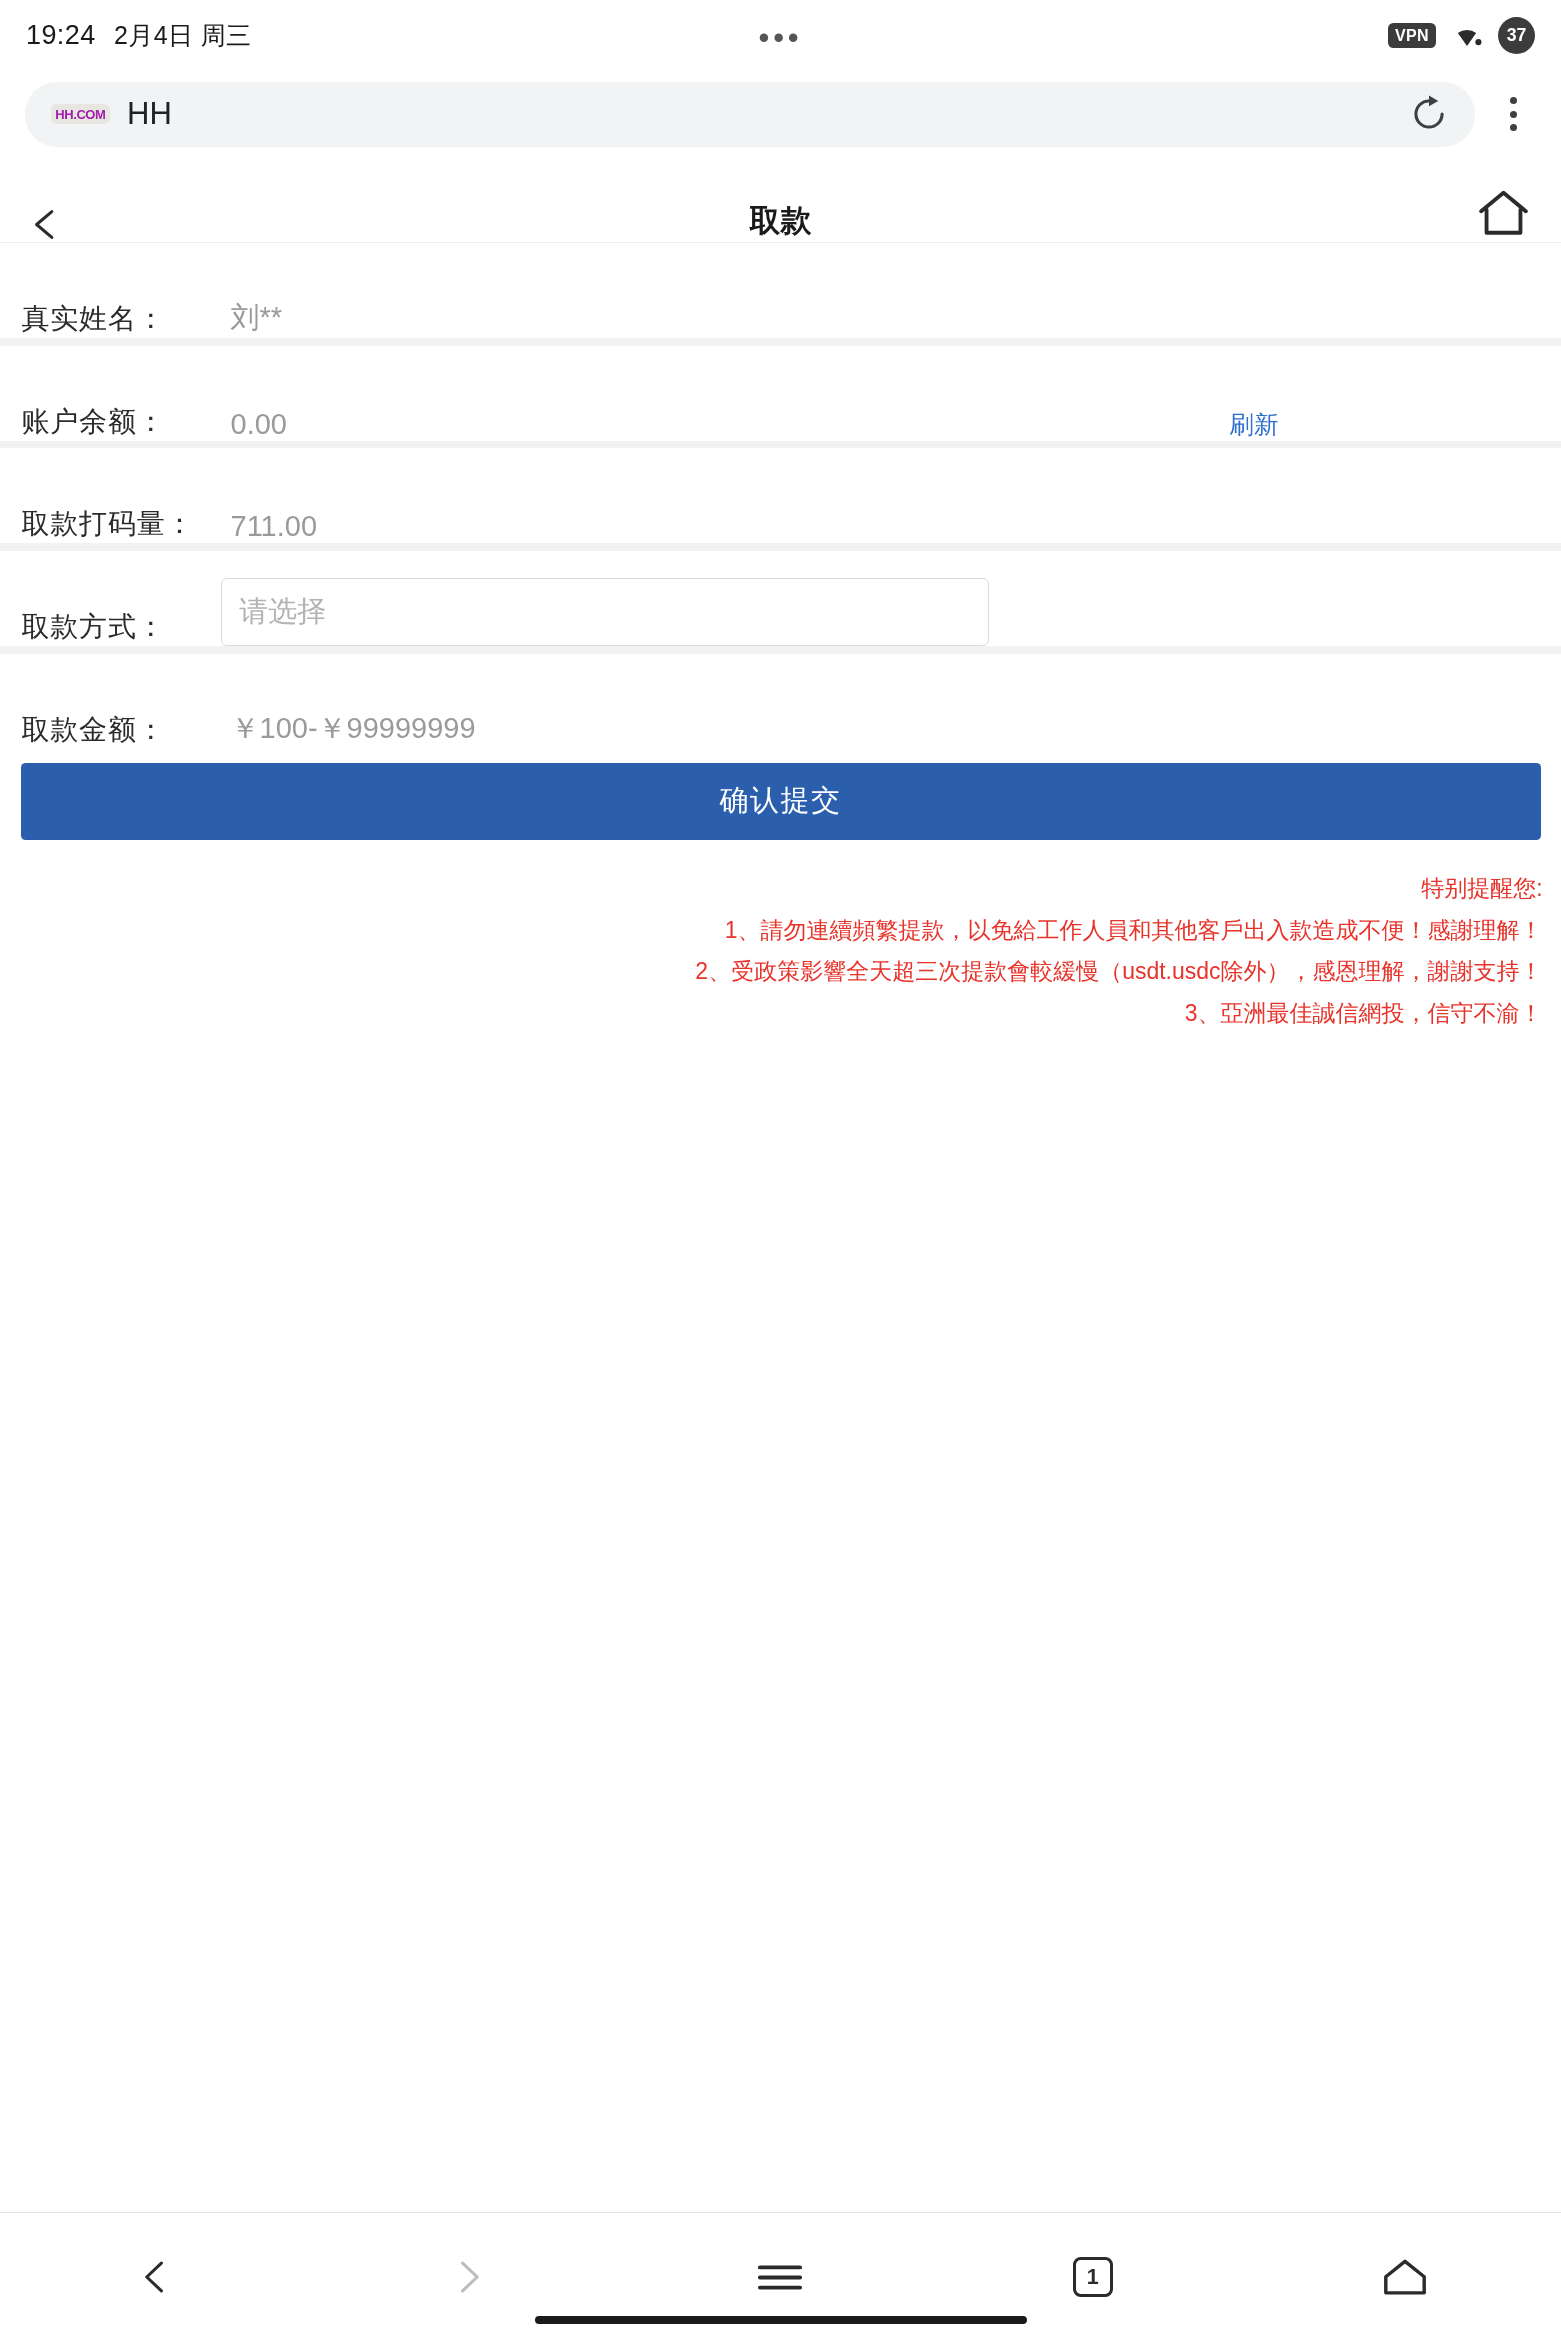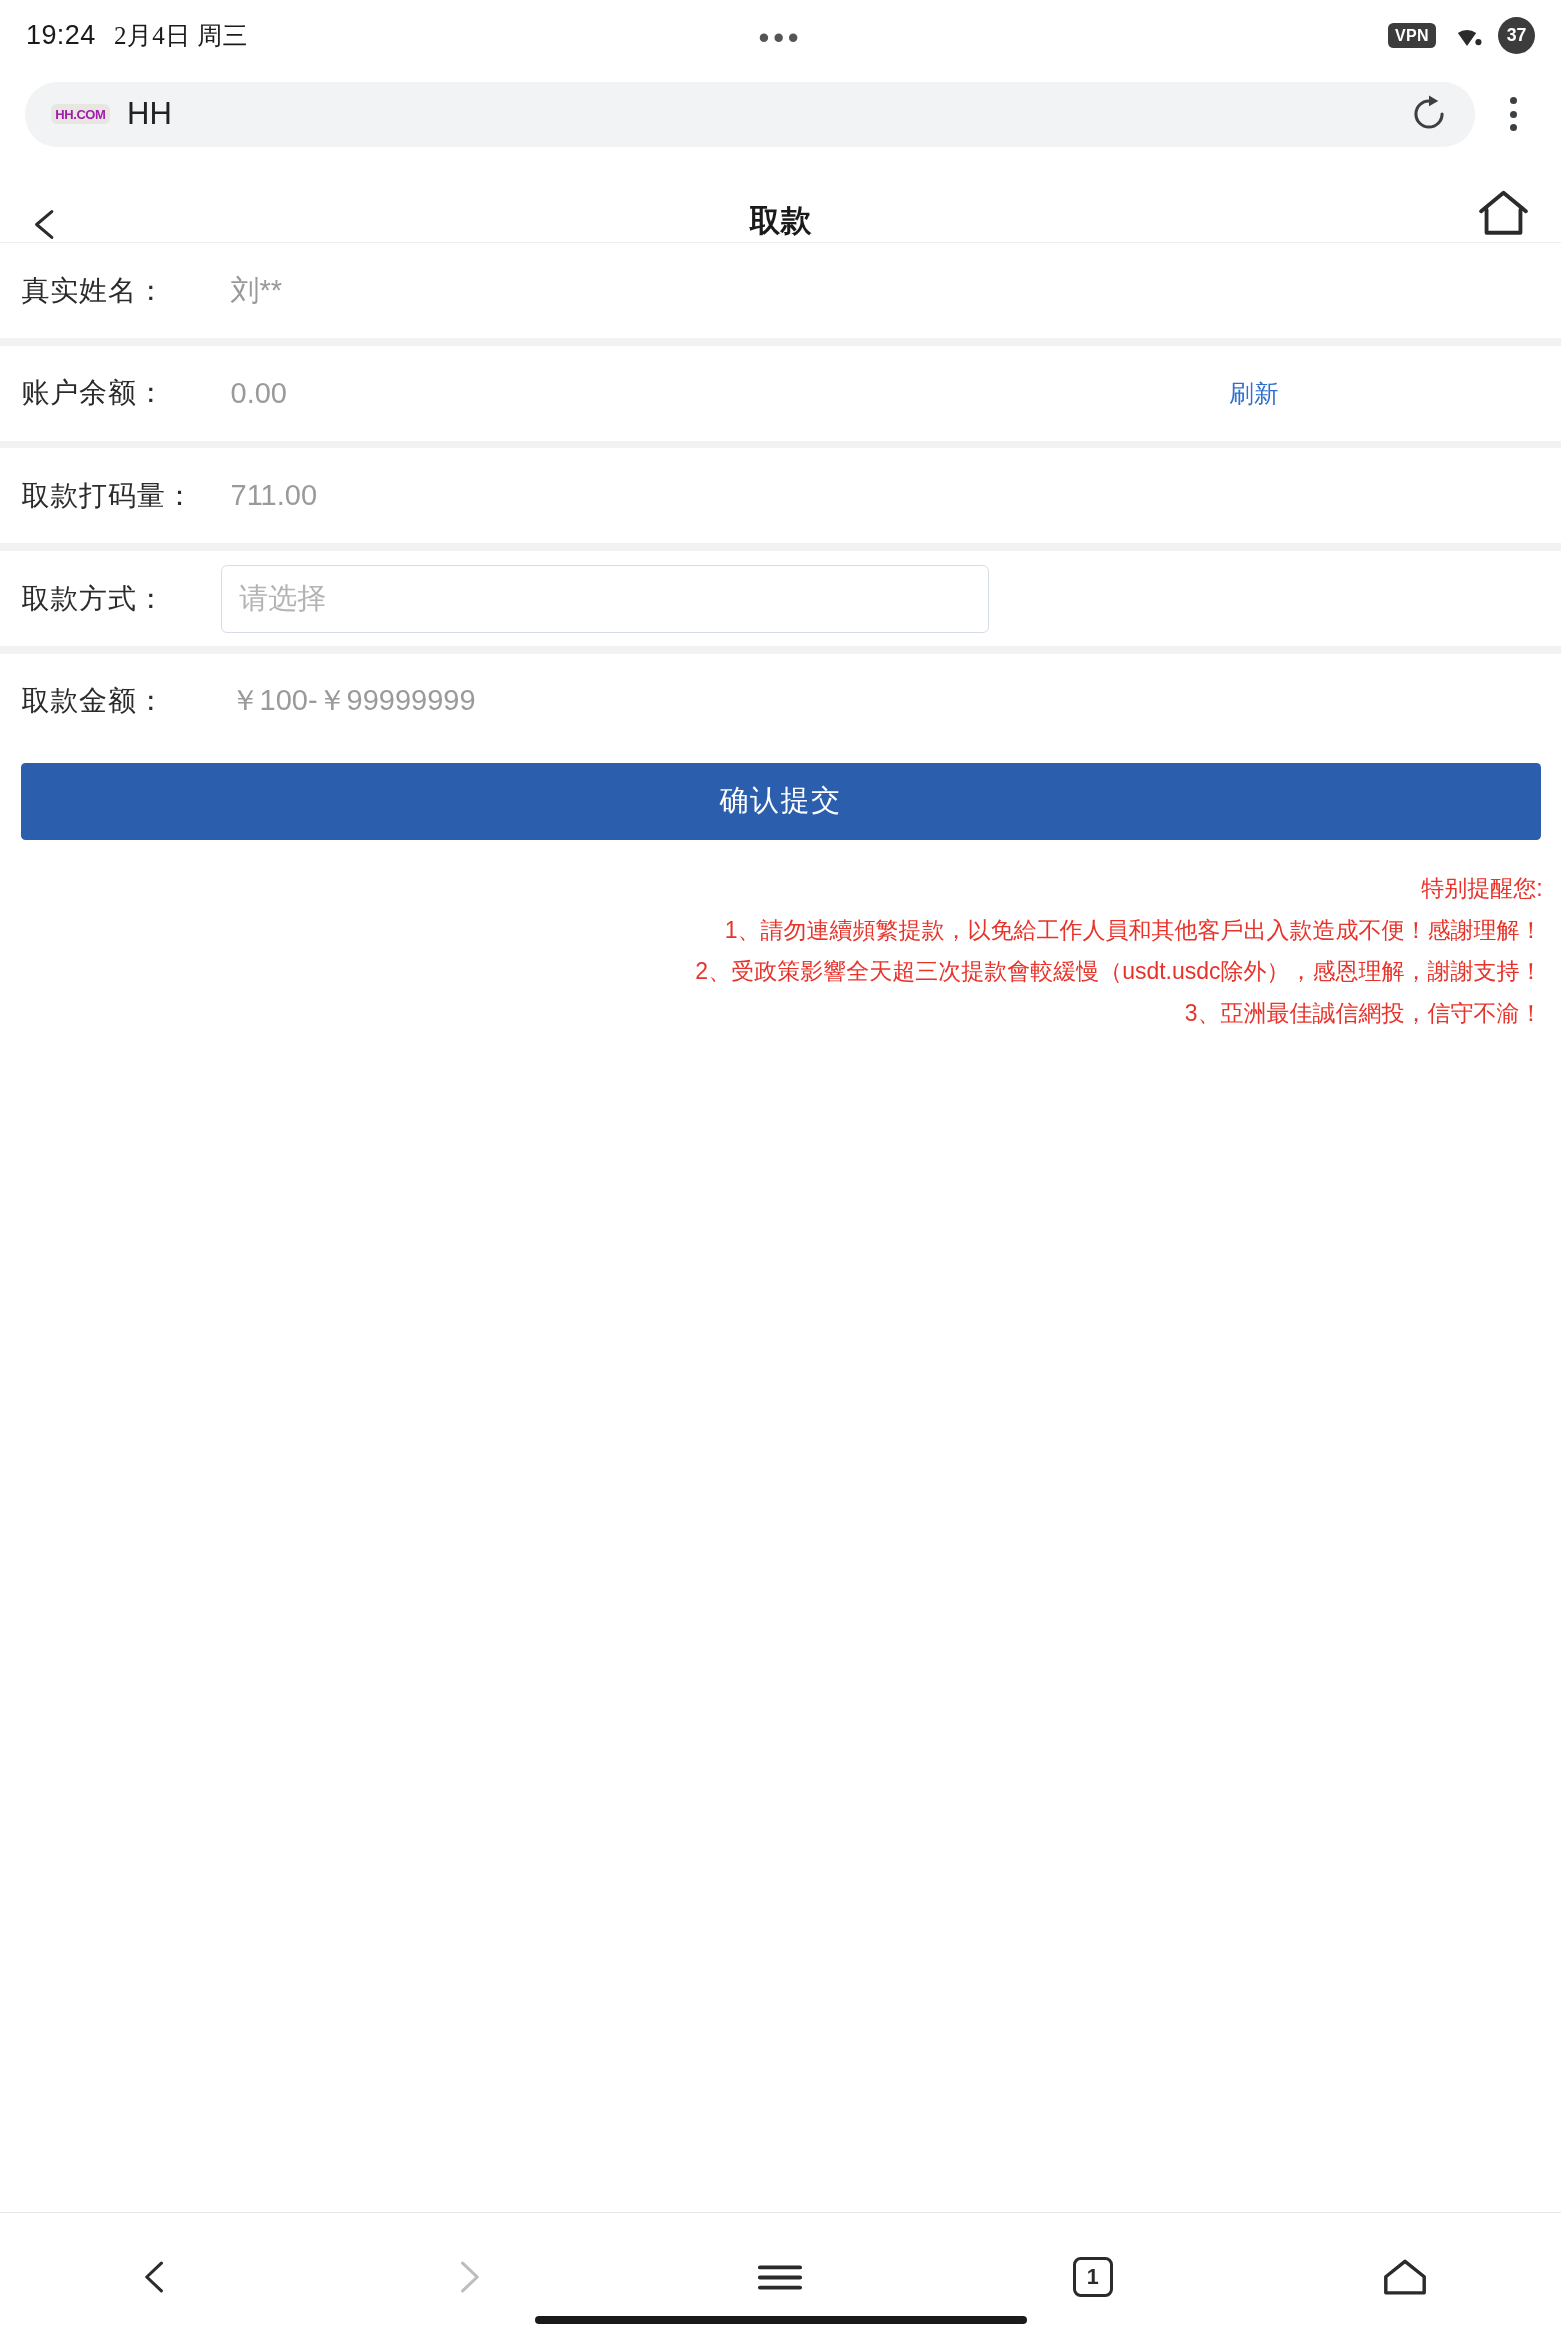--- a/index.html
+++ b/index.html
@@ -22,21 +22,21 @@
   }
   .status-left {
     display: flex;
     align-items: baseline;
     gap: 18.4px;
     font-size: 26px;
     color: #1a1a1a;
     letter-spacing: 0.4px;
   }
   .status-time { font-size: 27px; }
-  .status-date { font-size: 25px; font-family: Liberation Serif, serif; }
+  .status-date { font-size: 25px; }
   .status-dots {
     position: absolute;
     left: 50%;
     transform: translateX(-50%);
     font-size: 31px;
     letter-spacing: 3.8px;
     color: #555;
     line-height: 1;
     top: 21.5px;
   }
@@ -140,21 +140,21 @@
   .home-icon {
     margin-left: auto;
     width: 57px; height: 57px;
   }
 
   
   .form-wrap { background: #f2f2f2; }
   .form-row {
     background: #ffffff;
     display: flex;
-    align-items: center;
+    align-items: flex-end;
     min-height: 95px;
     padding: 0 21.5px;
     margin-bottom: 7.7px;
     position: relative;
   }
   .form-row .label {
     width: 192px;
     font-size: 28px;
     color: #2b2b2b;
     flex: 0 0 auto;

